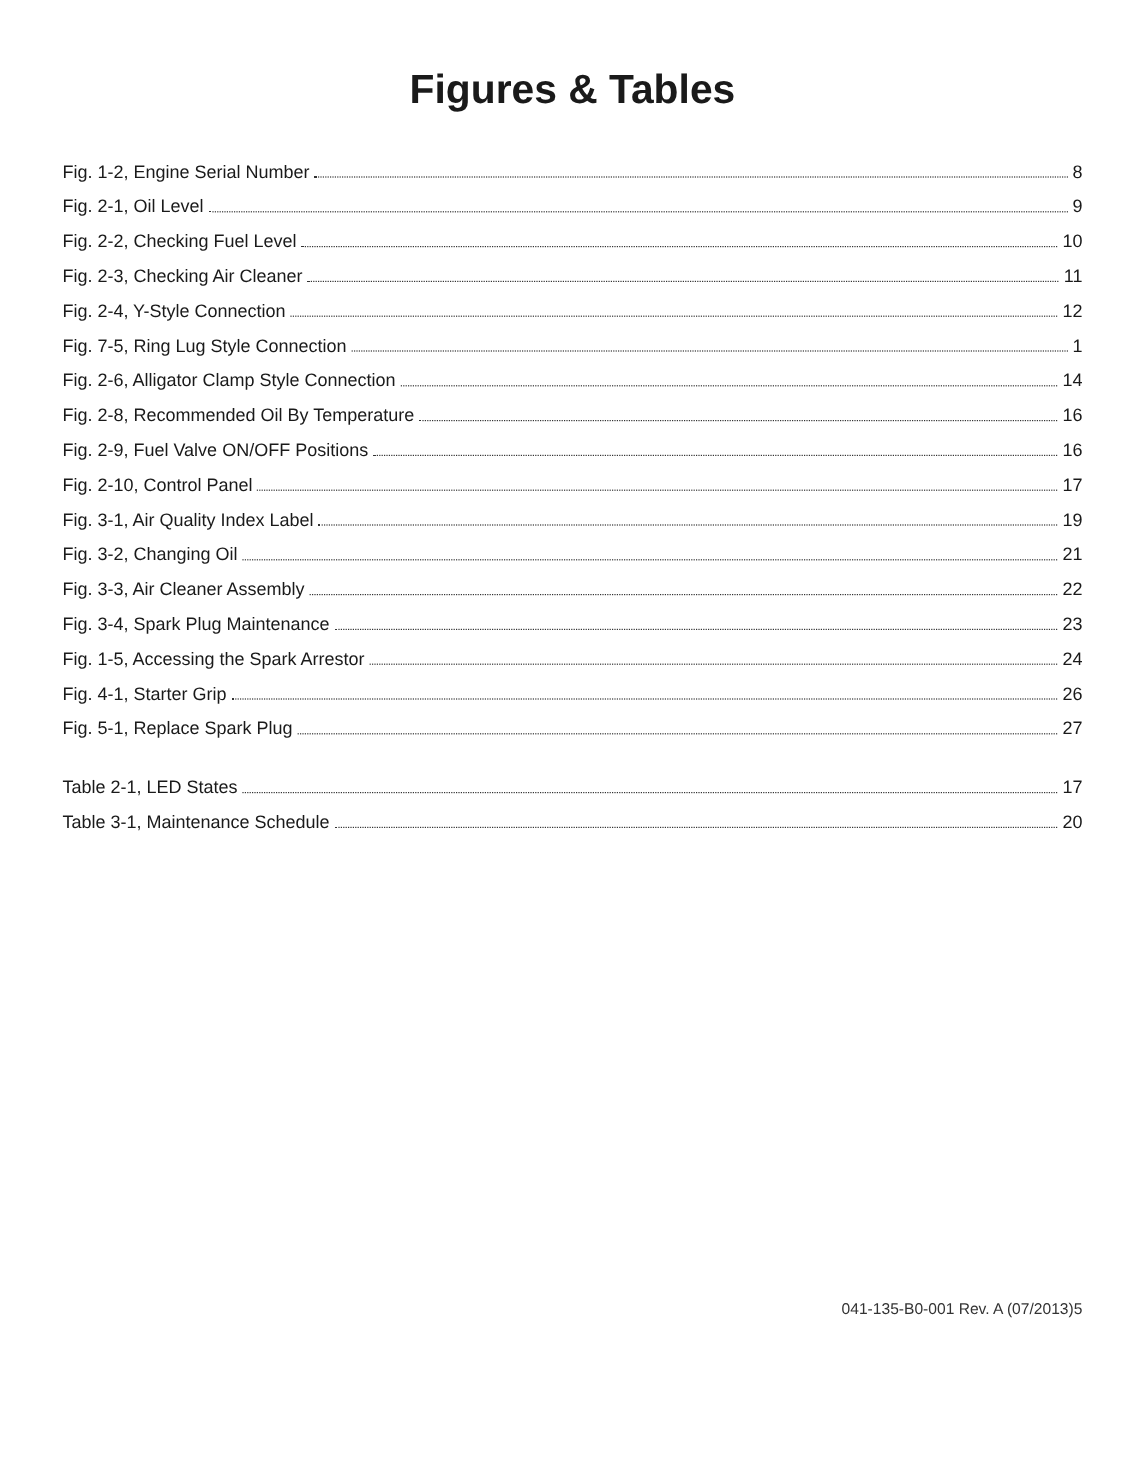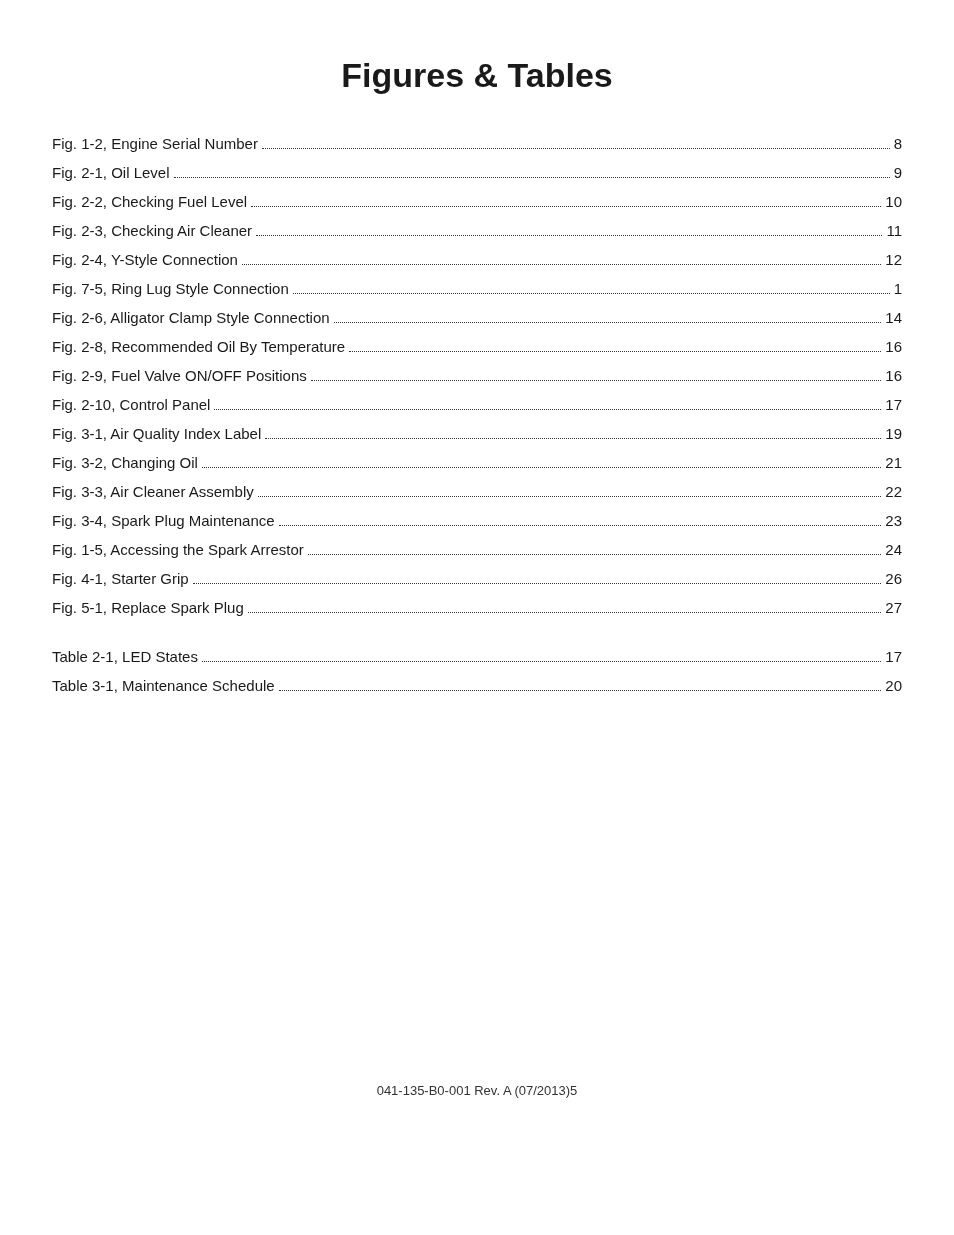--- a/index.html
+++ b/index.html
@@ -46,21 +46,21 @@
   }
   .toc-gap {
     height: 20px;
   }
   .footer {
     position: absolute;
     left: 52px;
     right: 52px;
     bottom: 38px;
     display: flex;
-    justify-content: center;
+    justify-content: flex-end;
     font-size: 13px;
     color: #333;
   }
 </style>
 </head>
 <body>
 
 <div class="page">
 
   <h1 class="title">Figures &amp; Tables</h1>

